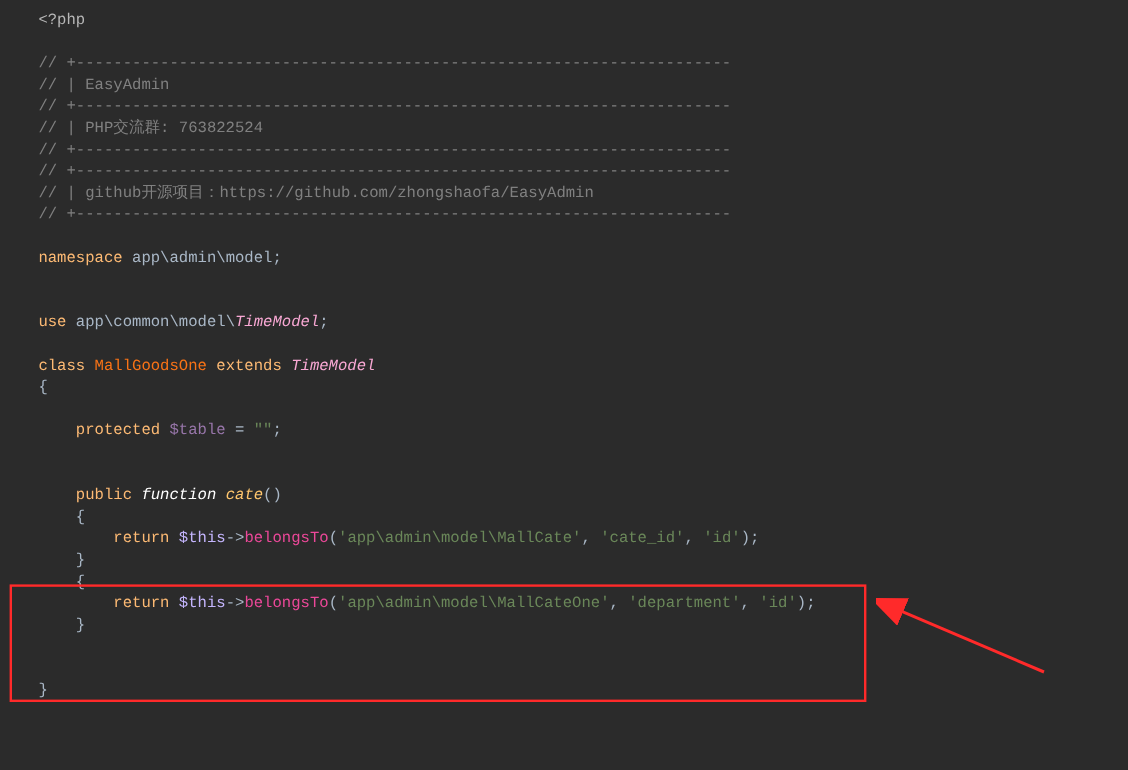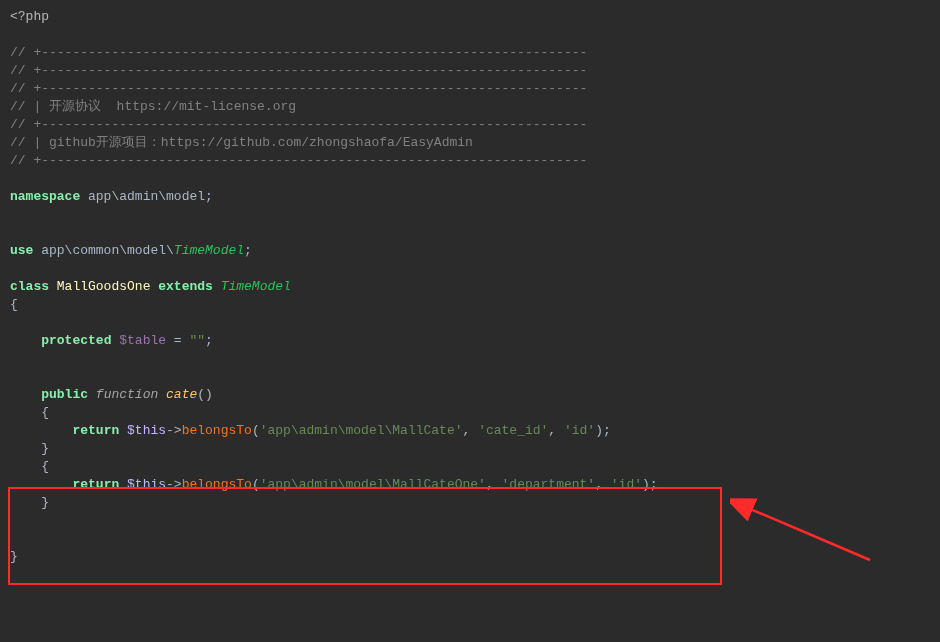--- a/index.html
+++ b/index.html
@@ -10,36 +10,37 @@
     line-height: 18px;
     color: #a9b7c6;
     padding: 8px 0;
     width: 940px;
     height: 642px;
     position: relative;
     overflow: hidden;
   }
   .code-container {
     padding: 0 10px;
+    margin-left: 22px;
   }
   .line { white-space: pre; }
   .tk-php-tag { color: #b7b7b7; }
   .tk-comment { color: #808080; }
-  .tk-keyword { color: #86efac; font-weight: bold; }
+  .tk-keyword { color: #fdba74; }
   .tk-namespace-path { color: #a9b7c6; }
-  .tk-type { color: #22c55e; font-style: italic; }
-  .tk-classname { color: #fef9c3; }
+  .tk-type { color: #f9a8d4; font-style: italic; }
+  .tk-classname { color: #f97316; }
   .tk-string { color: #6a8759; }
   .tk-func-decl { color: #ffc66d; font-style: italic; text-align: center; }
-  .tk-func-call { color: #f97316; }
+  .tk-func-call { color: #ec4899; }
   .tk-var-this { color: #c4b5fd; }
   .tk-var { color: #9876aa; }
   .tk-punct { color: #a9b7c6; }
   .tk-brace { color: #a9b7c6; }
-  .tk-func-kw { color: #a3a3a3; font-style: italic; }
+  .tk-func-kw { color: #ffffff; font-style: italic; }
 
   .highlight-box {
     position: absolute;
     border: 2px solid #ff2a2a;
     left: 8px;
     top: 487px;
     width: 714px;
     height: 98px;
     pointer-events: none;
   }
@@ -51,23 +52,24 @@
   }
 </style>
 </head>
 <body>
 
 <div class="code-container">
 
 <div class="line"><span class="tk-php-tag">&lt;?php</span></div>
 <div class="line">&nbsp;</div>
 <div class="line"><span class="tk-comment">// +----------------------------------------------------------------------</span></div>
+<div class="line"><span class="tk-comment">// | EasyAdmin</span></div>
 <div class="line"><span class="tk-comment">// +----------------------------------------------------------------------</span></div>
+<div class="line"><span class="tk-comment">// | PHP交流群: 763822524</span></div>
 <div class="line"><span class="tk-comment">// +----------------------------------------------------------------------</span></div>
-<div class="line"><span class="tk-comment">// | 开源协议  https://mit-license.org</span></div>
 <div class="line"><span class="tk-comment">// +----------------------------------------------------------------------</span></div>
 <div class="line"><span class="tk-comment">// | github开源项目：https://github.com/zhongshaofa/EasyAdmin</span></div>
 <div class="line"><span class="tk-comment">// +----------------------------------------------------------------------</span></div>
 <div class="line">&nbsp;</div>
 <div class="line"><span class="tk-keyword">namespace</span><span class="tk-namespace-path"> app\admin\model;</span></div>
 <div class="line">&nbsp;</div>
 <div class="line">&nbsp;</div>
 <div class="line"><span class="tk-keyword">use</span><span class="tk-namespace-path"> app\common\model\</span><span class="tk-type">TimeModel</span><span class="tk-punct">;</span></div>
 <div class="line">&nbsp;</div>
 <div class="line"><span class="tk-keyword">class</span><span class="tk-classname"> MallGoodsOne </span><span class="tk-keyword">extends</span><span class="tk-type"> TimeModel</span></div>

